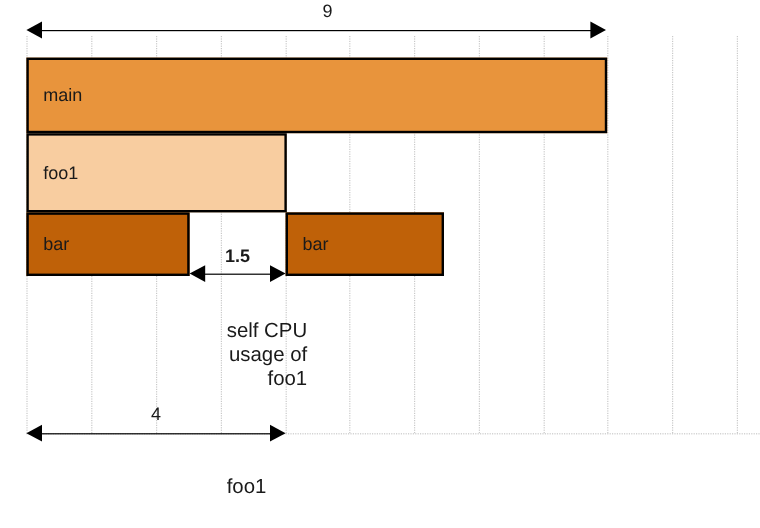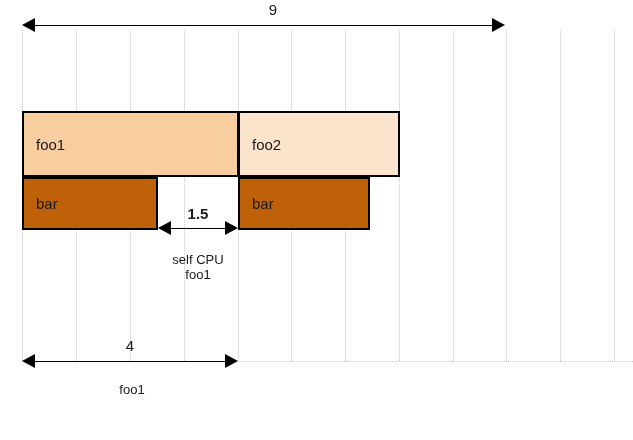--- a/index.html
+++ b/index.html
@@ -20,22 +20,22 @@
   
   .arrow{position:absolute;height:0;border-top:1.6px solid #000;}
   .head{position:absolute;width:0;height:0;
         border-top:7px solid transparent;border-bottom:7px solid transparent;}
   .head.left{border-right:13px solid #000;}
   .head.right{border-left:13px solid #000;}
 
   
   .num{position:absolute;font-size:15px;color:#1a1a1a;text-align:center;
        line-height:1;white-space:nowrap;}
-  .cap{position:absolute;font-size:13px;color:#1a1a1a;text-align:center;
-       line-height:1.18;}
+  .cap{position:absolute;font-size:17px;color:#1a1a1a;text-align:right;
+       line-height:1.18;margin-top:14px;}
 </style>
 </head>
 <body>
 
 <div id="stage">
 
   <div class="vgrid" style="left:22px;top:30px;height:331px;"></div>
   <div class="vgrid" style="left:76px;top:30px;height:331px;"></div>
   <div class="vgrid" style="left:130px;top:30px;height:331px;"></div>
   <div class="vgrid" style="left:184px;top:30px;height:331px;"></div>
@@ -48,44 +48,45 @@
   <div class="vgrid" style="left:560px;top:30px;height:331px;"></div>
   <div class="vgrid" style="left:614px;top:30px;height:331px;"></div>
 
   <div class="hgrid" style="left:22px;top:361px;width:611px;"></div>
 
   <div class="num" style="left:248px;top:2px;width:50px;">9</div>
   <div class="arrow" style="left:30px;top:25px;width:467px;"></div>
   <div class="head left" style="left:22px;top:18px;"></div>
   <div class="head right" style="left:492px;top:18px;"></div>
 
+  <div class="box" style="left:22px;top:48px;width:484px;height:63px;background:#E8943C;">
+    <span class="lbl">main</span>
+  </div>
 
   <div class="box" style="left:22px;top:111px;width:217px;height:66px;background:#F8CDA0;">
     <span class="lbl">foo1</span>
   </div>
 
-  <div class="box" style="left:238px;top:111px;width:162px;height:66px;background:#FBE3CC;">
-    <span class="lbl">foo2</span>
-  </div>
 
   <div class="box" style="left:22px;top:177px;width:136px;height:53px;background:#BF6108;">
     <span class="lbl">bar</span>
   </div>
 
   <div class="box" style="left:238px;top:177px;width:132px;height:53px;background:#BF6108;">
     <span class="lbl">bar</span>
   </div>
 
   <div class="num" style="left:173px;top:206px;width:50px;font-weight:bold;">1.5</div>
   <div class="arrow" style="left:166px;top:228px;width:64px;"></div>
   <div class="head left" style="left:158px;top:221px;"></div>
   <div class="head right" style="left:225px;top:221px;"></div>
 
   <div class="cap" style="left:140px;top:252px;width:116px;">
     <div>self CPU</div>
+    <div>usage of</div>
     <div>foo1</div>
   </div>
 
   <div class="num" style="left:105px;top:338px;width:50px;">4</div>
   <div class="arrow" style="left:30px;top:361px;width:200px;"></div>
   <div class="head left" style="left:22px;top:354px;"></div>
   <div class="head right" style="left:225px;top:354px;"></div>
 
   <div class="cap" style="left:42px;top:382px;width:180px;">
     <div>foo1</div>

